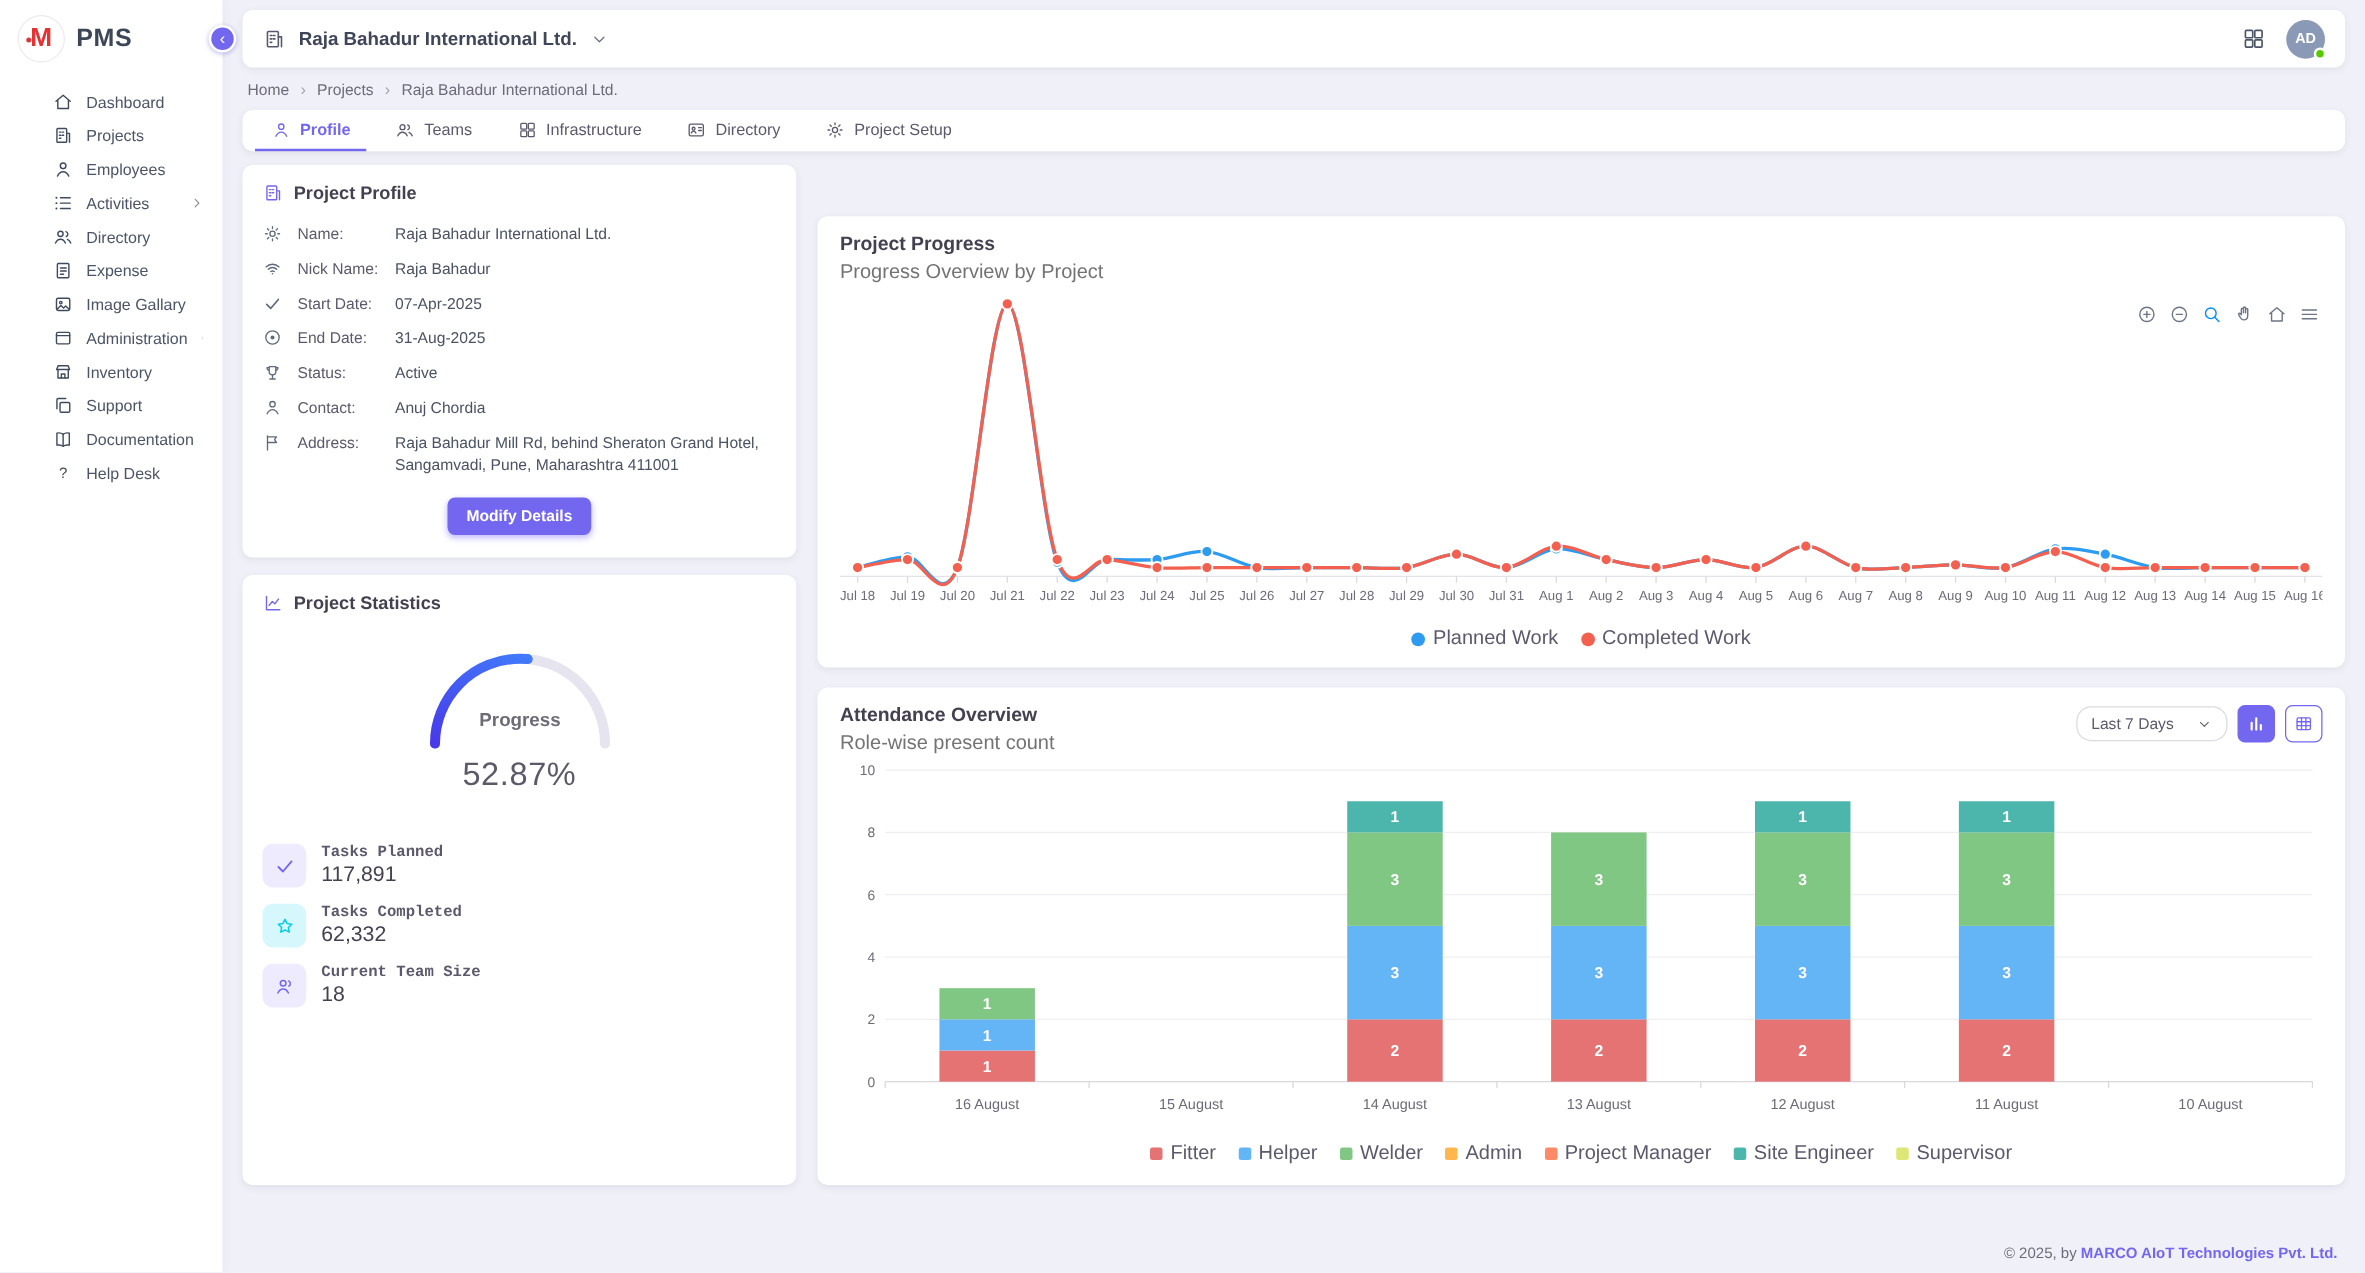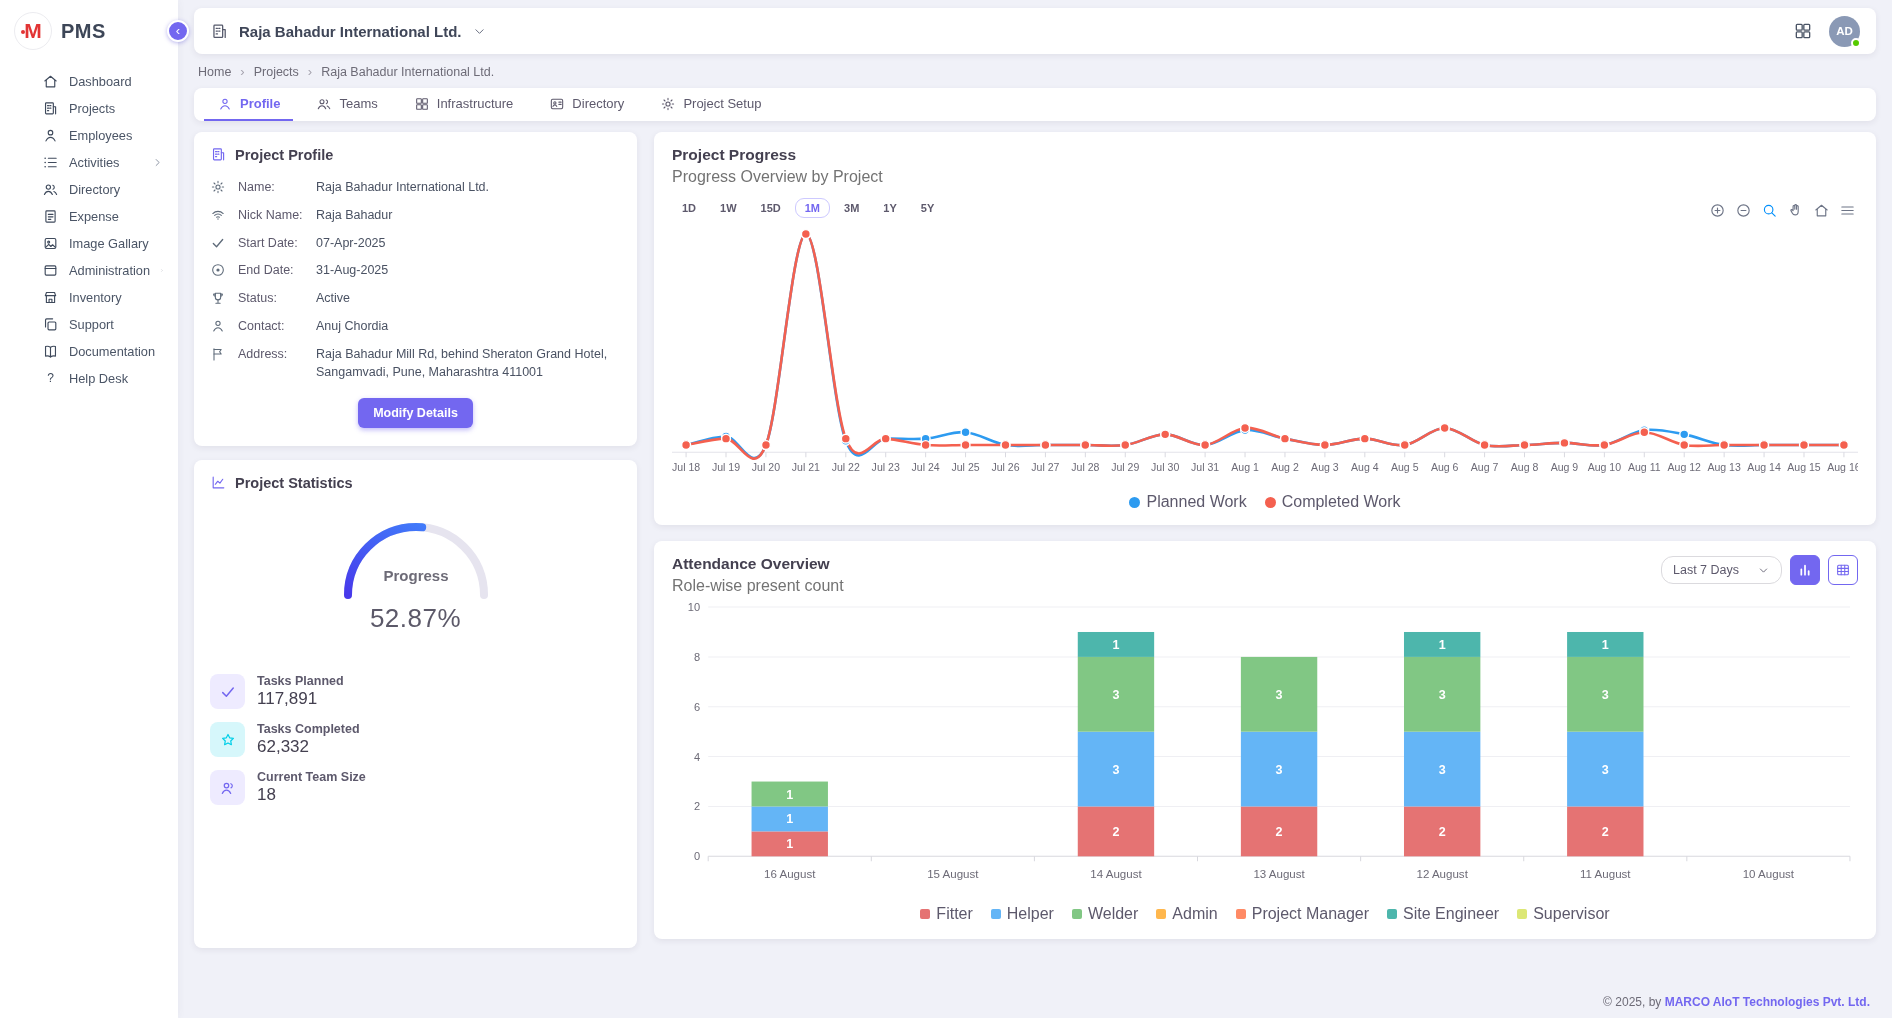--- a/index.html
+++ b/index.html
@@ -34,21 +34,21 @@
 
   .breadcrumb { display:flex; align-items:center; gap:9px; padding:10px 4px 9px; font-size:12.5px; color:#6d6b77; }
   .breadcrumb .sep { color:#a5a3ae; font-size:13px; }
   .breadcrumb .bc-link { cursor:pointer; }
 
   .tabsbar { height:33px; display:flex; align-items:stretch; gap:10px; padding:0 10px; }
   .tab { display:flex; align-items:center; gap:7px; padding:0 13px; font-size:13px; color:#5d596c; cursor:pointer; border-bottom:2px solid transparent; }
   .tab .ic { width:16px; height:16px; }
   .tab.active { color:#7367f0; border-bottom-color:#7367f0; font-weight:600; }
 
-  .content { display:flex; gap:17px; margin-top:11px; align-items:flex-start; }
+  .content { display:flex; gap:17px; margin-top:11px; align-items:flex-end; }
   .col-left { width:443px; flex:none; display:flex; flex-direction:column; gap:14px; }
   .col-right { flex:1; display:flex; flex-direction:column; gap:16px; min-width:0; }
 
   .card-title { display:flex; align-items:center; gap:8px; font-size:14.5px; font-weight:600; color:#444050; }
   .card-title .ic { width:17px; height:17px; color:#7367f0; }
 
   
   .profile-card { padding:14px 16px 18px; }
   .fields { margin-top:15px; display:flex; flex-direction:column; gap:9px; }
   .field { display:flex; gap:12px; font-size:12.5px; line-height:1.5; }
@@ -61,21 +61,21 @@
   
   .stats-card { padding:14px 16px; min-height:488px; }
   .gauge-wrap { text-align:center; margin-top:8px; }
   .gauge-value { font-size:26px; color:#5c5969; margin-top:0px; letter-spacing:.5px; }
   .stat-list { margin-top:40px; display:flex; flex-direction:column; gap:13px; }
   .stat-item { display:flex; align-items:center; gap:12px; }
   .stat-ic { width:35px; height:35px; border-radius:8px; display:flex; align-items:center; justify-content:center; }
   .stat-ic .ic { width:18px; height:18px; }
   .stat-ic.purple { background:#eeebff; color:#7367f0; }
   .stat-ic.cyan { background:#d6f7fb; color:#00cfe8; }
-  .stat-label { font-size:12.5px; font-weight:600; color:#5d596c; }
+  .stat-label { font-size:12.5px; font-weight:600; color:#5d596c;font-family:Liberation Mono, monospace; }
   .stat-value { font-size:17px; color:#444050; margin-top:1px; }
 
   
   .progress-card { padding:14px 18px 10px; position:relative; }
   .subtitle { font-size:16px; color:#737373; margin-top:4px; }
   .ranges { display:flex; gap:4px; margin-top:12px; }
   .range-btn { font-size:11px; font-weight:600; color:#5d596c; padding:3px 9px; border-radius:9px; border:1px solid transparent; cursor:pointer; background:none; font-family:inherit; }
   .range-btn.active { color:#7367f0; border-color:#cdc9ff; }
   .chart-toolbar { position:absolute; right:20px; top:70px; display:flex; gap:9px; align-items:center; }
   .chart-toolbar .ic { width:17px; height:17px; color:#6d7486; cursor:pointer; }
@@ -418,29 +418,20 @@
               </div>
             </div>
           </div>
       </div>
     </div>
 
     <div class="col-right">
       <div class="card progress-card">
         <div class="card-title" style="font-size:15.5px">Project Progress</div>
         <div class="subtitle">Progress Overview by Project</div>
-        <div class="ranges" id="ranges">
-            <button class="range-btn">1D</button>
-            <button class="range-btn">1W</button>
-            <button class="range-btn">15D</button>
-            <button class="range-btn active">1M</button>
-            <button class="range-btn">3M</button>
-            <button class="range-btn">1Y</button>
-            <button class="range-btn">5Y</button>
-          </div>
         <div class="chart-toolbar">
           <span class="ic"><svg viewBox="0 0 24 24" width="100%" height="100%" fill="none" stroke="currentColor" stroke-width="1.6" stroke-linecap="round" stroke-linejoin="round">
                 <circle cx="12" cy="12" r="8"></circle>
                 <path d="M12 8.6v6.8M8.6 12h6.8"></path>
               </svg></span>
           <span class="ic"><svg viewBox="0 0 24 24" width="100%" height="100%" fill="none" stroke="currentColor" stroke-width="1.6" stroke-linecap="round" stroke-linejoin="round">
                 <circle cx="12" cy="12" r="8"></circle>
                 <path d="M8.6 12h6.8"></path>
               </svg></span>
           <span class="ic active"><svg viewBox="0 0 24 24" width="100%" height="100%" fill="none" stroke="currentColor" stroke-width="1.6" stroke-linecap="round" stroke-linejoin="round">

